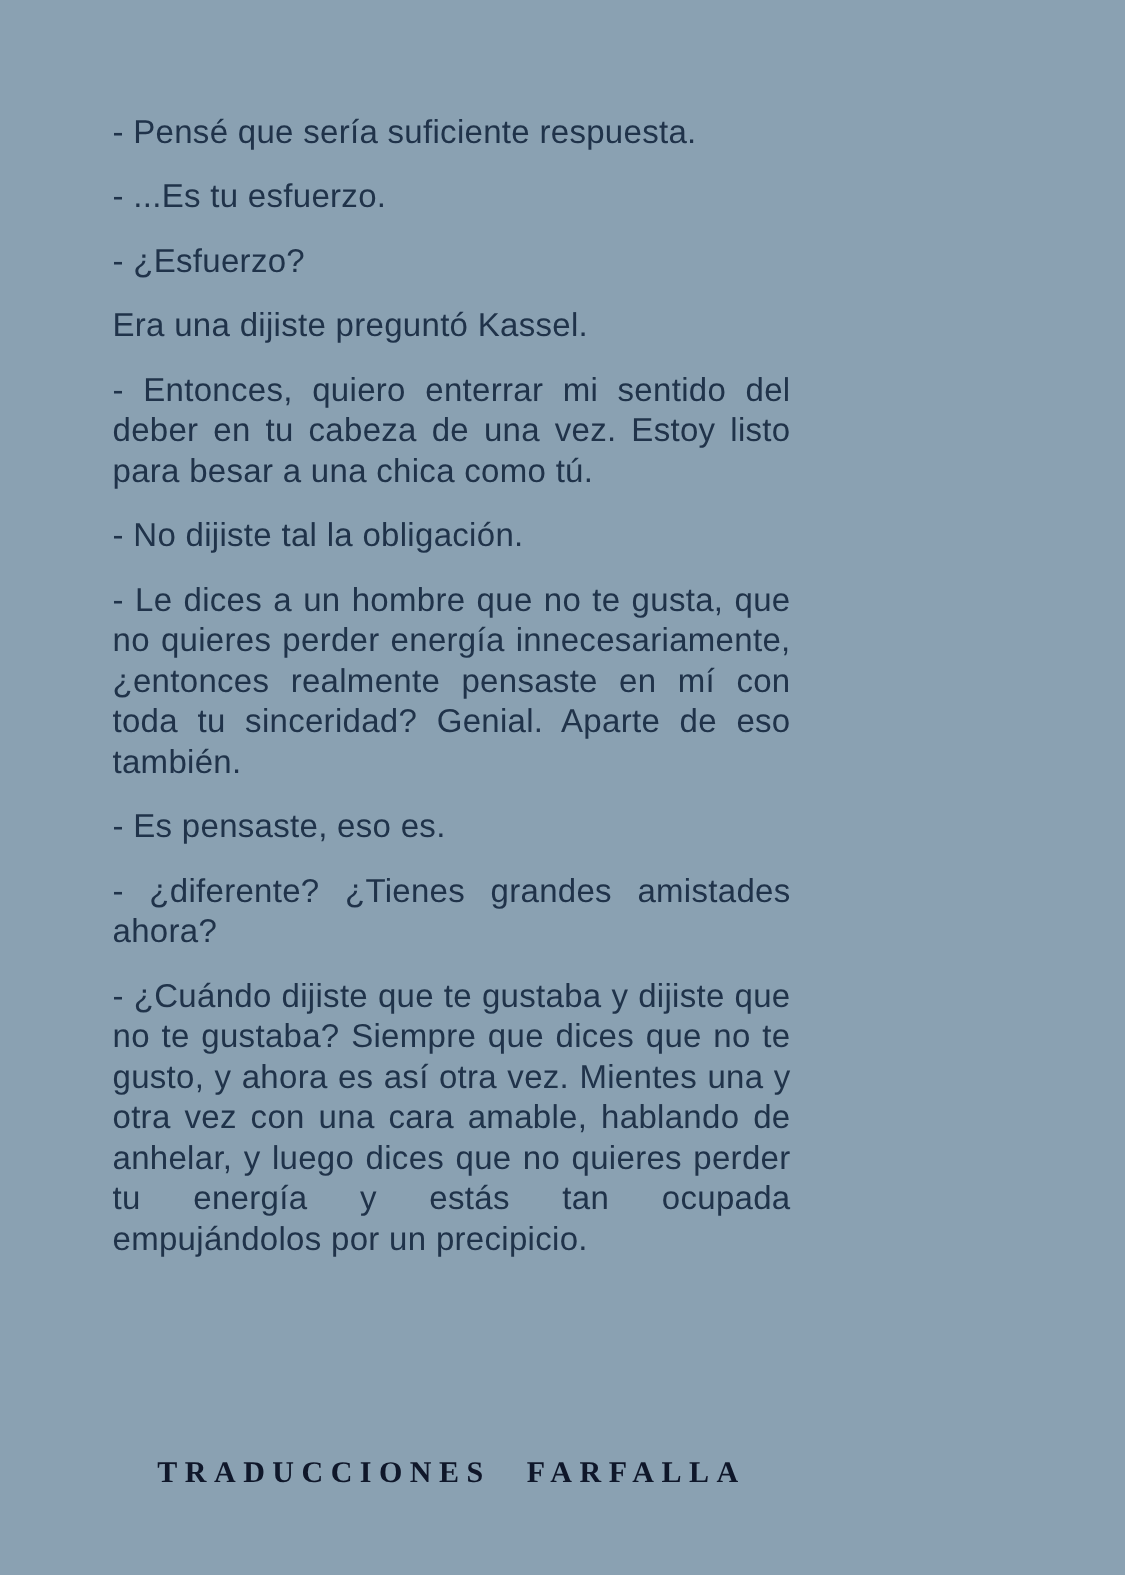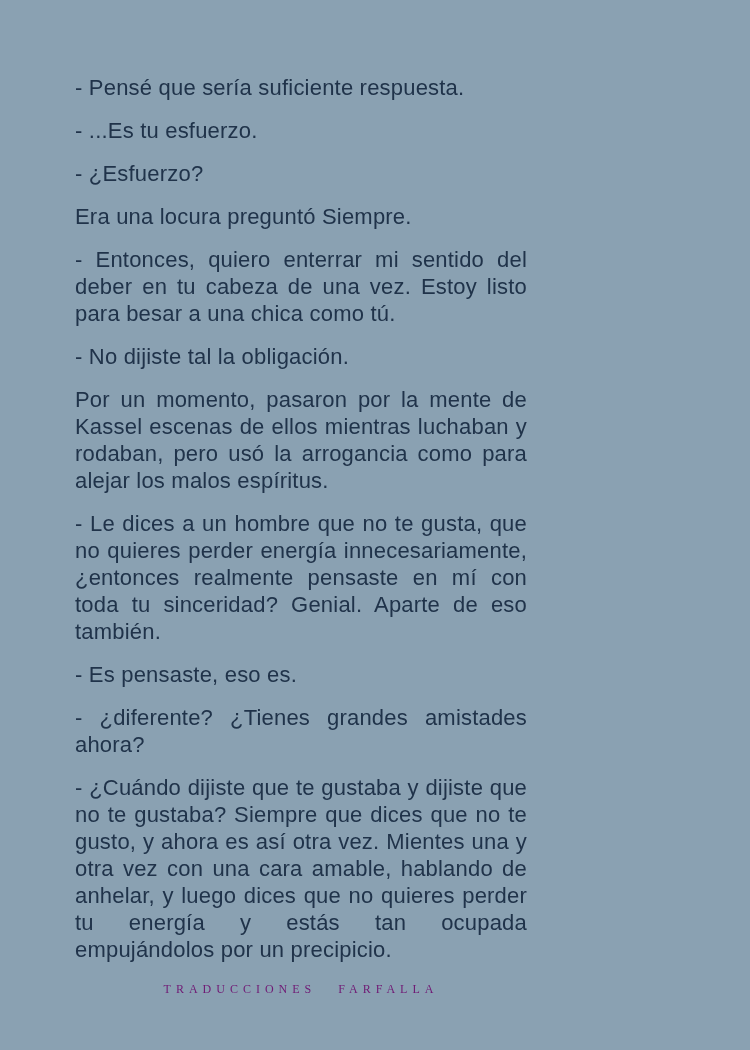--- a/index.html
+++ b/index.html
@@ -36,39 +36,38 @@
   }
   .content p:last-child {
     margin-bottom: 16px;
   }
   .footer {
     margin-top: auto;
     text-align: center;
   }
   .footer .credit {
     font-family: "Liberation Serif", serif;
-    font-size: 12px;
+    font-size: 20px;
     letter-spacing: 5px;
     word-spacing: 14px;
-    color: #701a75;
-    font-weight: 400;
+    color: #0f172a;
+    font-weight: 700;
   }
 </style>
 </head>
 <body>
 
 <div class="page">
   <main class="content">
     <p>- Pensé que sería suficiente respuesta.</p>
     <p>- ...Es tu esfuerzo.</p>
     <p>- ¿Esfuerzo?</p>
-    <p>Era una locura preguntó Siempre.</p>
+    <p>Era una dijiste preguntó Kassel.</p>
     <p>- Entonces, quiero enterrar mi sentido del deber en tu cabeza de una vez. Estoy listo para besar a una chica como tú.</p>
     <p>- No dijiste tal la obligación.</p>
-    <p>Por un momento, pasaron por la mente de Kassel escenas de ellos mientras luchaban y rodaban, pero usó la arrogancia como para alejar los malos espíritus.</p>
     <p>- Le dices a un hombre que no te gusta, que no quieres perder energía innecesariamente, ¿entonces realmente pensaste en mí con toda tu sinceridad? Genial. Aparte de eso también.</p>
     <p>- Es pensaste, eso es.</p>
     <p>- ¿diferente? ¿Tienes grandes amistades ahora?</p>
     <p>- ¿Cuándo dijiste que te gustaba y dijiste que no te gustaba? Siempre que dices que no te gusto, y ahora es así otra vez. Mientes una y otra vez con una cara amable, hablando de anhelar, y luego dices que no quieres perder tu energía y estás tan ocupada empujándolos por un precipicio.</p>
   </main>
 
   <footer class="footer">
     <span class="credit">TRADUCCIONES FARFALLA</span>
   </footer>
 </div>

